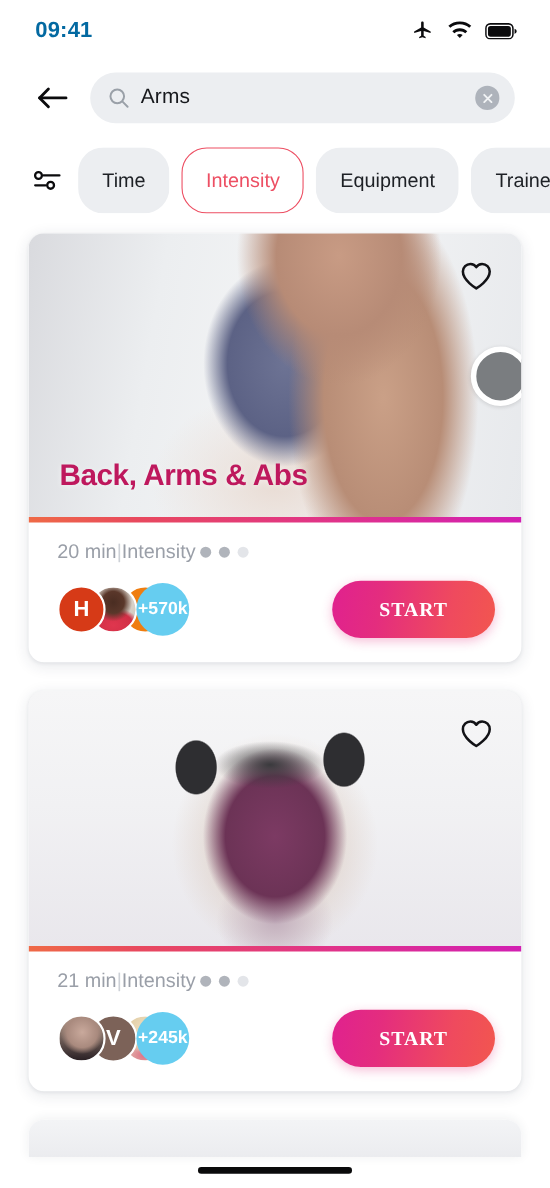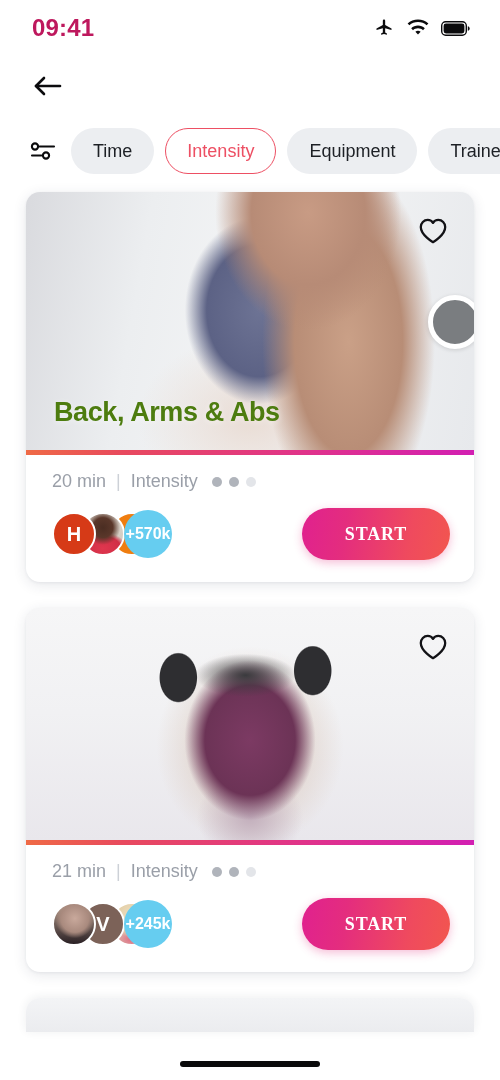--- a/index.html
+++ b/index.html
@@ -12,21 +12,21 @@
   }
   .phone { position:relative; width:500px; height:1080px; background:#fff; overflow:hidden; }
 
   
   .statusbar {
     position:relative; height:56px;
     display:flex; align-items:center; justify-content:space-between;
     padding:0 30px 0 32px;
   }
   .status-time {
-    font-size:24px; font-weight:bold; color:#be185d; letter-spacing:0.2px;
+    font-size:20px; font-weight:bold; color:#0369a1; letter-spacing:0.2px;
   }
   .status-icons { display:flex; align-items:center; gap:11px; }
   .ico { display:block; }
 
   
   .searchrow {
     display:flex; align-items:center; gap:14px;
     padding:10px 32px 0 28px;
   }
   .back-btn {
@@ -51,21 +51,21 @@
   .chiprow {
     display:flex; align-items:center; gap:11px;
     padding:22px 0 0 26px;
     overflow:hidden; white-space:nowrap;
   }
   .tune-btn {
     width:34px; height:34px; flex:0 0 34px;
     display:flex; align-items:center; justify-content:center; cursor:pointer;
   }
   .chip {
-    flex:0 0 auto; height:46px; border-radius:23px;
+    flex:0 0 auto; height:60px; border-radius:23px;
     background:#eceef1; display:flex; align-items:center;
     padding:0 21px; font-size:18px; color:#1d2025;
     cursor:pointer; border:1.6px solid transparent;
   }
   .chip.selected {
     background:#ffffff; border:1.6px solid #ed4f63; color:#ed4f63;
   }
 
   
   .cardlist { padding:18px 0 0 0; }
@@ -99,42 +99,42 @@
       radial-gradient(ellipse 26px 34px at 34% 30%, #2e2e31 0%, #2e2e31 70%, rgba(46,46,49,0) 74%),
       radial-gradient(ellipse 26px 34px at 64% 27%, #2e2e31 0%, #2e2e31 70%, rgba(46,46,49,0) 74%),
       radial-gradient(ellipse 70px 30px at 49% 29%, #3a3a3d 0%, rgba(58,58,61,0) 72%),
       radial-gradient(ellipse 82px 100px at 50% 57%, #7c3a63 0%, #6c3356 55%, rgba(108,51,86,0) 80%),
       radial-gradient(ellipse 70px 60px at 50% 90%, #c2aebc 0%, rgba(194,174,188,0) 76%),
       radial-gradient(ellipse 130px 140px at 50% 60%, #d6bfae 0%, rgba(214,191,174,0) 72%),
       linear-gradient(180deg, #f6f6f7 0%, #f1f1f3 45%, #e9e7ec 100%);
   }
   .card-title {
     position:absolute; left:28px; bottom:22px;
-    font-size:27px; font-weight:bold; color:#4d7c0f;
+    font-size:27px; font-weight:bold; color:#be185d;
     letter-spacing:-0.4px; text-shadow:0 1px 6px rgba(255,255,255,0.55);
   }
   .fav-btn {
     position:absolute; top:20px; right:22px;
     width:38px; height:38px; cursor:pointer;
     display:flex; align-items:center; justify-content:center;
   }
   .trainer-bubble {
     position:absolute; right:-8px; top:103px;
     width:54px; height:54px; border-radius:50%;
     background:#7a7d80; border:5px solid #fff;
     box-shadow:0 1px 4px rgba(0,0,0,0.14);
     cursor:pointer;
   }
   .accent-bar {
     height:5px;
     background:linear-gradient(90deg,#ef6a46 0%,#e8495e 22%,#e0338a 62%,#d21fb2 100%);
   }
   .card-info { padding:16px 24px 22px 26px; }
   .meta {
-    display:flex; align-items:center; gap:10px;
+    display:flex; align-items:center; 
     font-size:18px; color:#9a9fa8; margin-bottom:16px;
   }
   .meta-sep { color:#cdd1d7; }
   .dots { display:flex; align-items:center; gap:7px; margin-left:4px; }
   .dot { width:10px; height:10px; border-radius:50%; background:#e3e5e9; }
   .dot.on { background:#b0b4bb; }
 
   .bottomrow { display:flex; align-items:center; justify-content:space-between; }
   .avatars { display:flex; align-items:center; }
   .av {
@@ -197,20 +197,32 @@
       </svg>
     </div>
   </div>
 
   <div class="searchrow">
     <div class="back-btn">
       <svg width="30" height="24" viewBox="0 0 30 24" fill="none" stroke="#0b0b0d" stroke-width="2.6" stroke-linecap="round" stroke-linejoin="round">
         <path d="M27 12H3"></path>
           <path d="M11 4L3 12l8 8"></path>
       </svg>
+    </div>
+    <div class="searchbar">
+      <svg width="20" height="20" viewBox="0 0 20 20" fill="none" stroke="#9aa0a8" stroke-width="1.8" stroke-linecap="round">
+        <circle cx="8.6" cy="8.6" r="6.2"></circle>
+          <path d="M13.4 13.4L18 18"></path>
+      </svg>
+      <span class="search-text">Arms</span>
+      <div class="clear-btn">
+        <svg width="11" height="11" viewBox="0 0 12 12" fill="none" stroke="#f1f3f5" stroke-width="1.9" stroke-linecap="round">
+          <path d="M2.4 2.4l7.2 7.2M9.6 2.4l-7.2 7.2"></path>
+        </svg>
+      </div>
     </div>
   </div>
 
   <div class="chiprow">
     <div class="tune-btn">
       <svg width="30" height="26" viewBox="0 0 30 26" fill="none" stroke="#0b0b0d" stroke-width="2.1" stroke-linecap="round">
         <path d="M11.5 8.5H26"></path>
           <circle cx="7" cy="8.5" r="3.1" fill="#fff"></circle>
         <path d="M4 17.5H13.5"></path>
           <circle cx="18" cy="17.5" r="3.1" fill="#fff"></circle>

